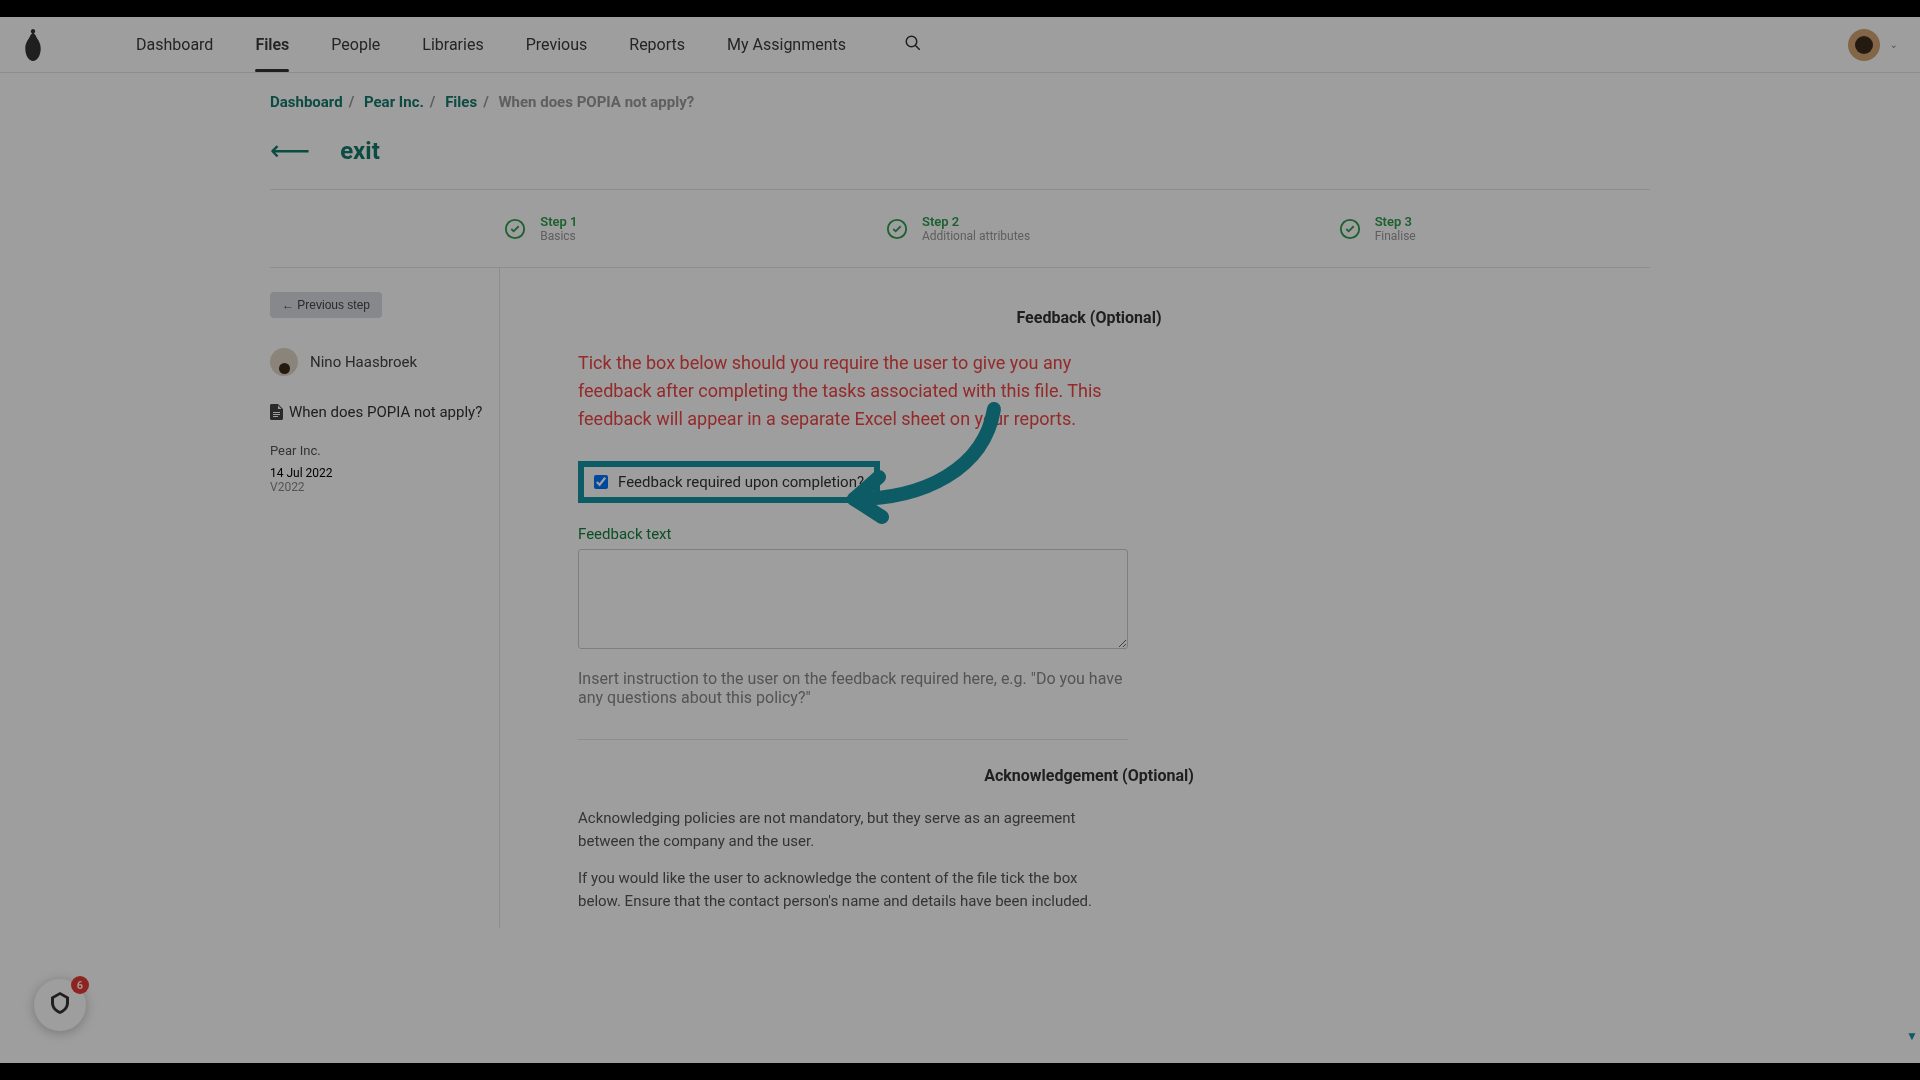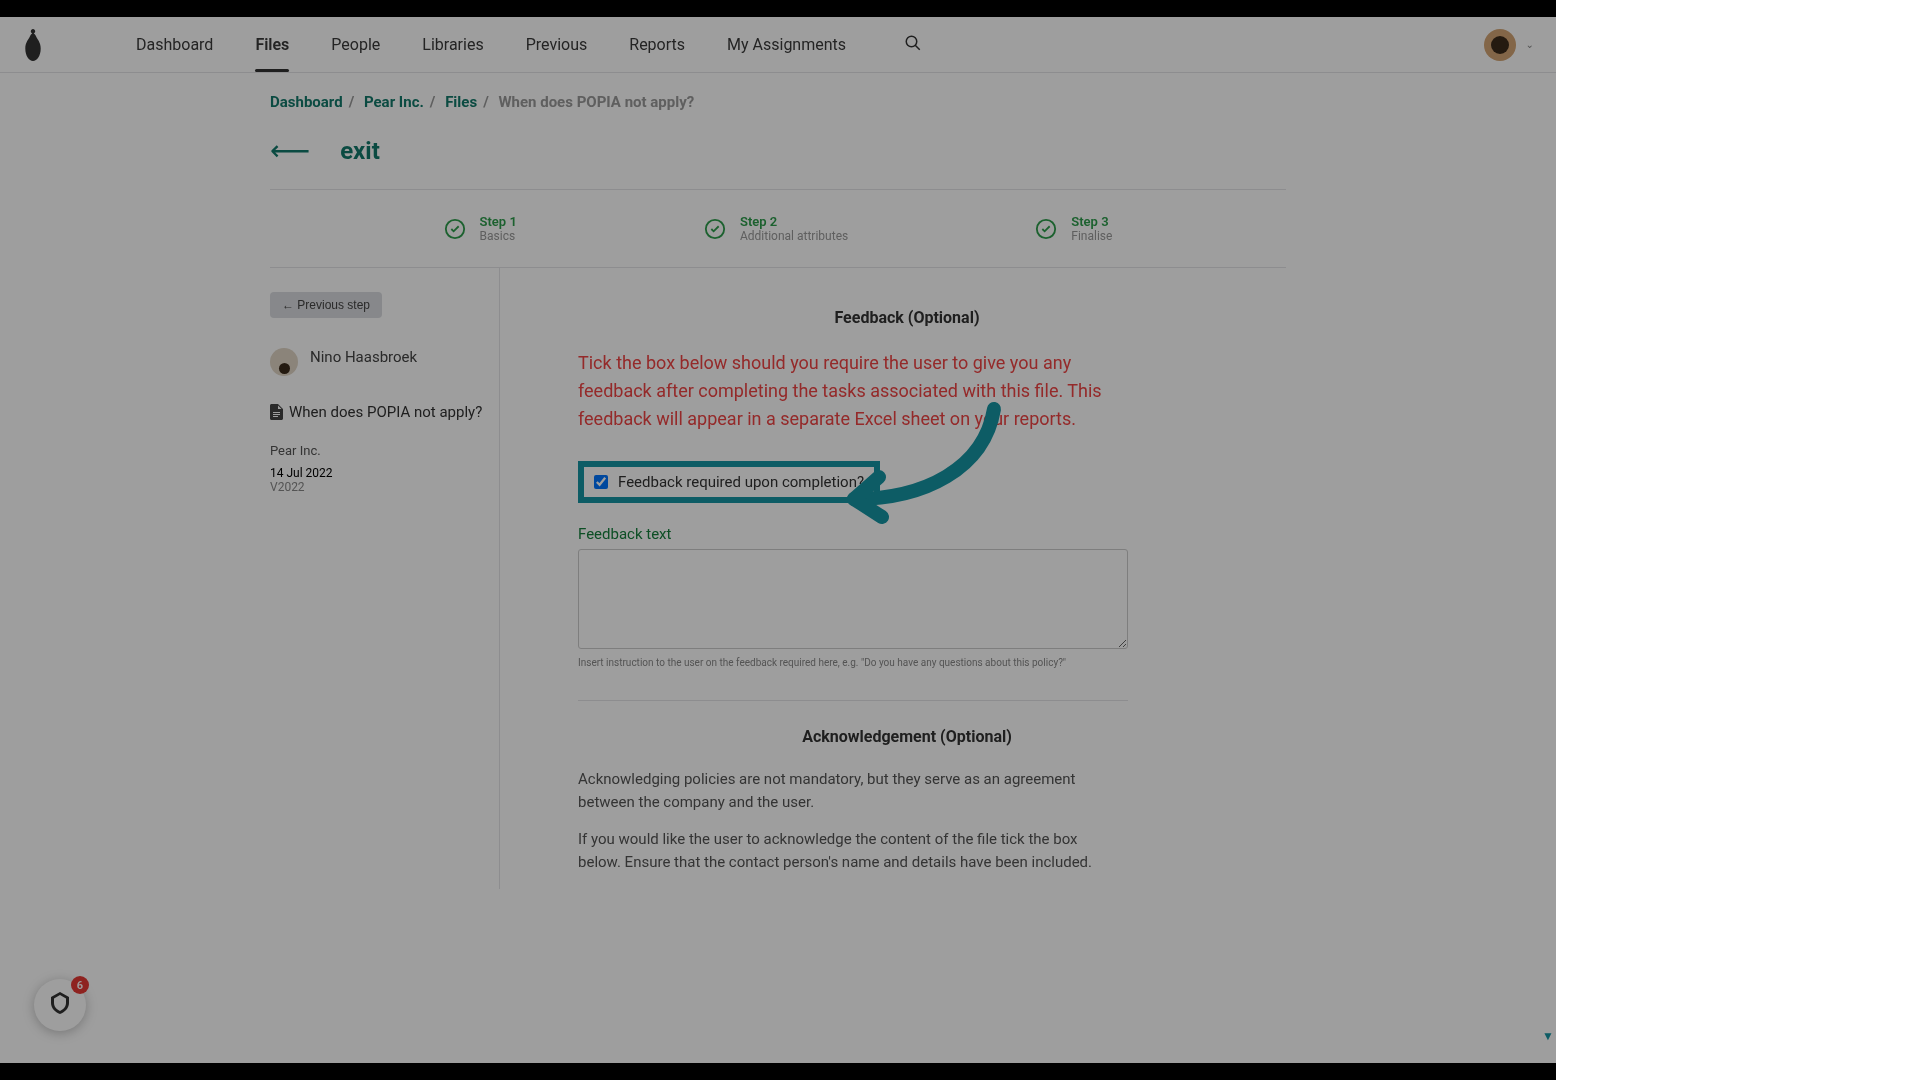--- a/index.html
+++ b/index.html
@@ -1,17 +1,17 @@
 <!DOCTYPE html>
 <html><head>
   <meta charset="utf-8">
   <style>
     * { margin: 0; padding: 0; box-sizing: border-box; }
     body { font-family: -apple-system, BlinkMacSystemFont, 'Segoe UI', Roboto, sans-serif; background: #fff; overflow: hidden; }
-    .viewport { width: 1556px; height: 1080px; position: relative; }
+    .viewport { width: 1920px; height: 1080px; position: relative; }
     .letterbox-top, .letterbox-bottom { background: #000; width: 100%; height: 17px; position: absolute; left: 0; }
     .letterbox-top { top: 0; }
     .letterbox-bottom { bottom: 0; }
     .app { position: absolute; top: 17px; left: 0; right: 0; bottom: 17px; background: #fff; }
 
     .topnav { height: 56px; border-bottom: 1px solid #e4e4e7; display: flex; align-items: center; padding: 0 22px; }
     .logo-svg { width: 22px; height: 32px; }
     .nav-items { display: flex; margin-left: 92px; gap: 42px; align-items: center; }
     .nav-item { color: #3a3a3a; font-size: 16px; cursor: pointer; padding: 18px 0; position: relative; }
     .nav-item.active { font-weight: 600; }
@@ -35,21 +35,21 @@
 
     .steps { border-top: 1px solid #e4e4e7; border-bottom: 1px solid #e4e4e7; display: flex; justify-content: space-around; padding: 24px 80px; }
     .step { display: flex; align-items: center; gap: 14px; }
     .step-icon { width: 22px; height: 22px; }
     .step-text .st { color: #2e9d4c; font-size: 13px; font-weight: 600; }
     .step-text .sd { color: #999; font-size: 12px; }
 
     .body { display: flex; }
     .sidebar { width: 230px; padding: 24px 0; border-right: 1px solid #e4e4e7; min-height: 540px; }
     .prev-btn { background: #dadce0; border: none; border-radius: 4px; padding: 6px 12px; font-size: 12px; color: #444; cursor: pointer; margin-bottom: 30px; }
-    .author { display: flex; align-items: flex-start; gap: 12px; margin-bottom: 26px; }
+    .author { display: flex; align-items: center; gap: 12px; margin-bottom: 26px; }
     .author-av { width: 28px; height: 28px; border-radius: 50%; background: #e0d5c5; display:flex;align-items:flex-end;justify-content:center; overflow:hidden;}
     .author-head{width:11px;height:11px;background:#3a2a1a;border-radius:50%;margin-bottom:2px;}
     .author-name { color: #444; font-size: 15px; }
     .file-title { color: #333; font-size: 15px; margin-bottom: 20px; line-height: 1.4; display:flex; gap:6px; }
     .file-icon { flex-shrink: 0; margin-top:2px;}
     .meta { color: #555; font-size: 13px; margin-bottom: 8px; }
     .meta2 { color: #000000; font-size: 12px; }
     .meta3 { color: #888; font-size: 12px; }
 
     .main { flex: 1; padding: 40px 50px 0 78px; }
@@ -58,21 +58,21 @@
 
     .highlight-box { display: inline-block; border: 6px solid #1695a3; background: #fff; padding: 6px 10px; margin-bottom: 22px; position: relative; }
     .check-row { display: flex; align-items: center; gap: 10px; }
     .check-row input { width: 14px; height: 14px; }
     .check-row label { font-size: 15px; color: #333; }
 
     .annot-arrow { position: absolute; left: 250px; top: -68px; width: 180px; height: 130px; pointer-events:none; }
 
     .field-label { font-size: 15px; color: #15803d; margin-bottom: 6px; }
     .textarea { width: 100%; max-width: 550px; height: 100px; border: 1px solid #ccc; border-radius: 3px; resize: both; padding: 8px; font-family: inherit; }
-    .hint { font-size: 10px; color: #888; margin-top: 4px; margin-bottom: 32px; max-width:550px; }
+    .hint { font-size: 16px; color: #888; margin-top: 16px; margin-bottom: 32px; max-width:550px; }
     .divider { border-top: 1px solid #e4e4e7; margin: 18px 0 26px; max-width:550px;}
 
     .ack-p { color: #555; font-size: 15px; line-height: 1.55; max-width: 540px; margin-bottom: 14px; }
 
     .floating-badge { position: absolute; left: 34px; bottom: 32px; width: 52px; height: 52px; border-radius: 50%; background: #fff; box-shadow: 0 2px 12px rgba(0,0,0,0.25); display: flex; align-items: center; justify-content: center; }
     .badge-count { position: absolute; top: -3px; right: -3px; background: #e53935; color: #fff; font-size: 11px; font-weight: 600; width: 18px; height: 18px; border-radius: 50%; display: flex; align-items: center; justify-content: center; }
     .badge-icon svg { width: 26px; height: 26px; }
 
     .dark-overlay { position: absolute; inset: 0; background: rgba(0,0,0,0.38); pointer-events: none; }
 

